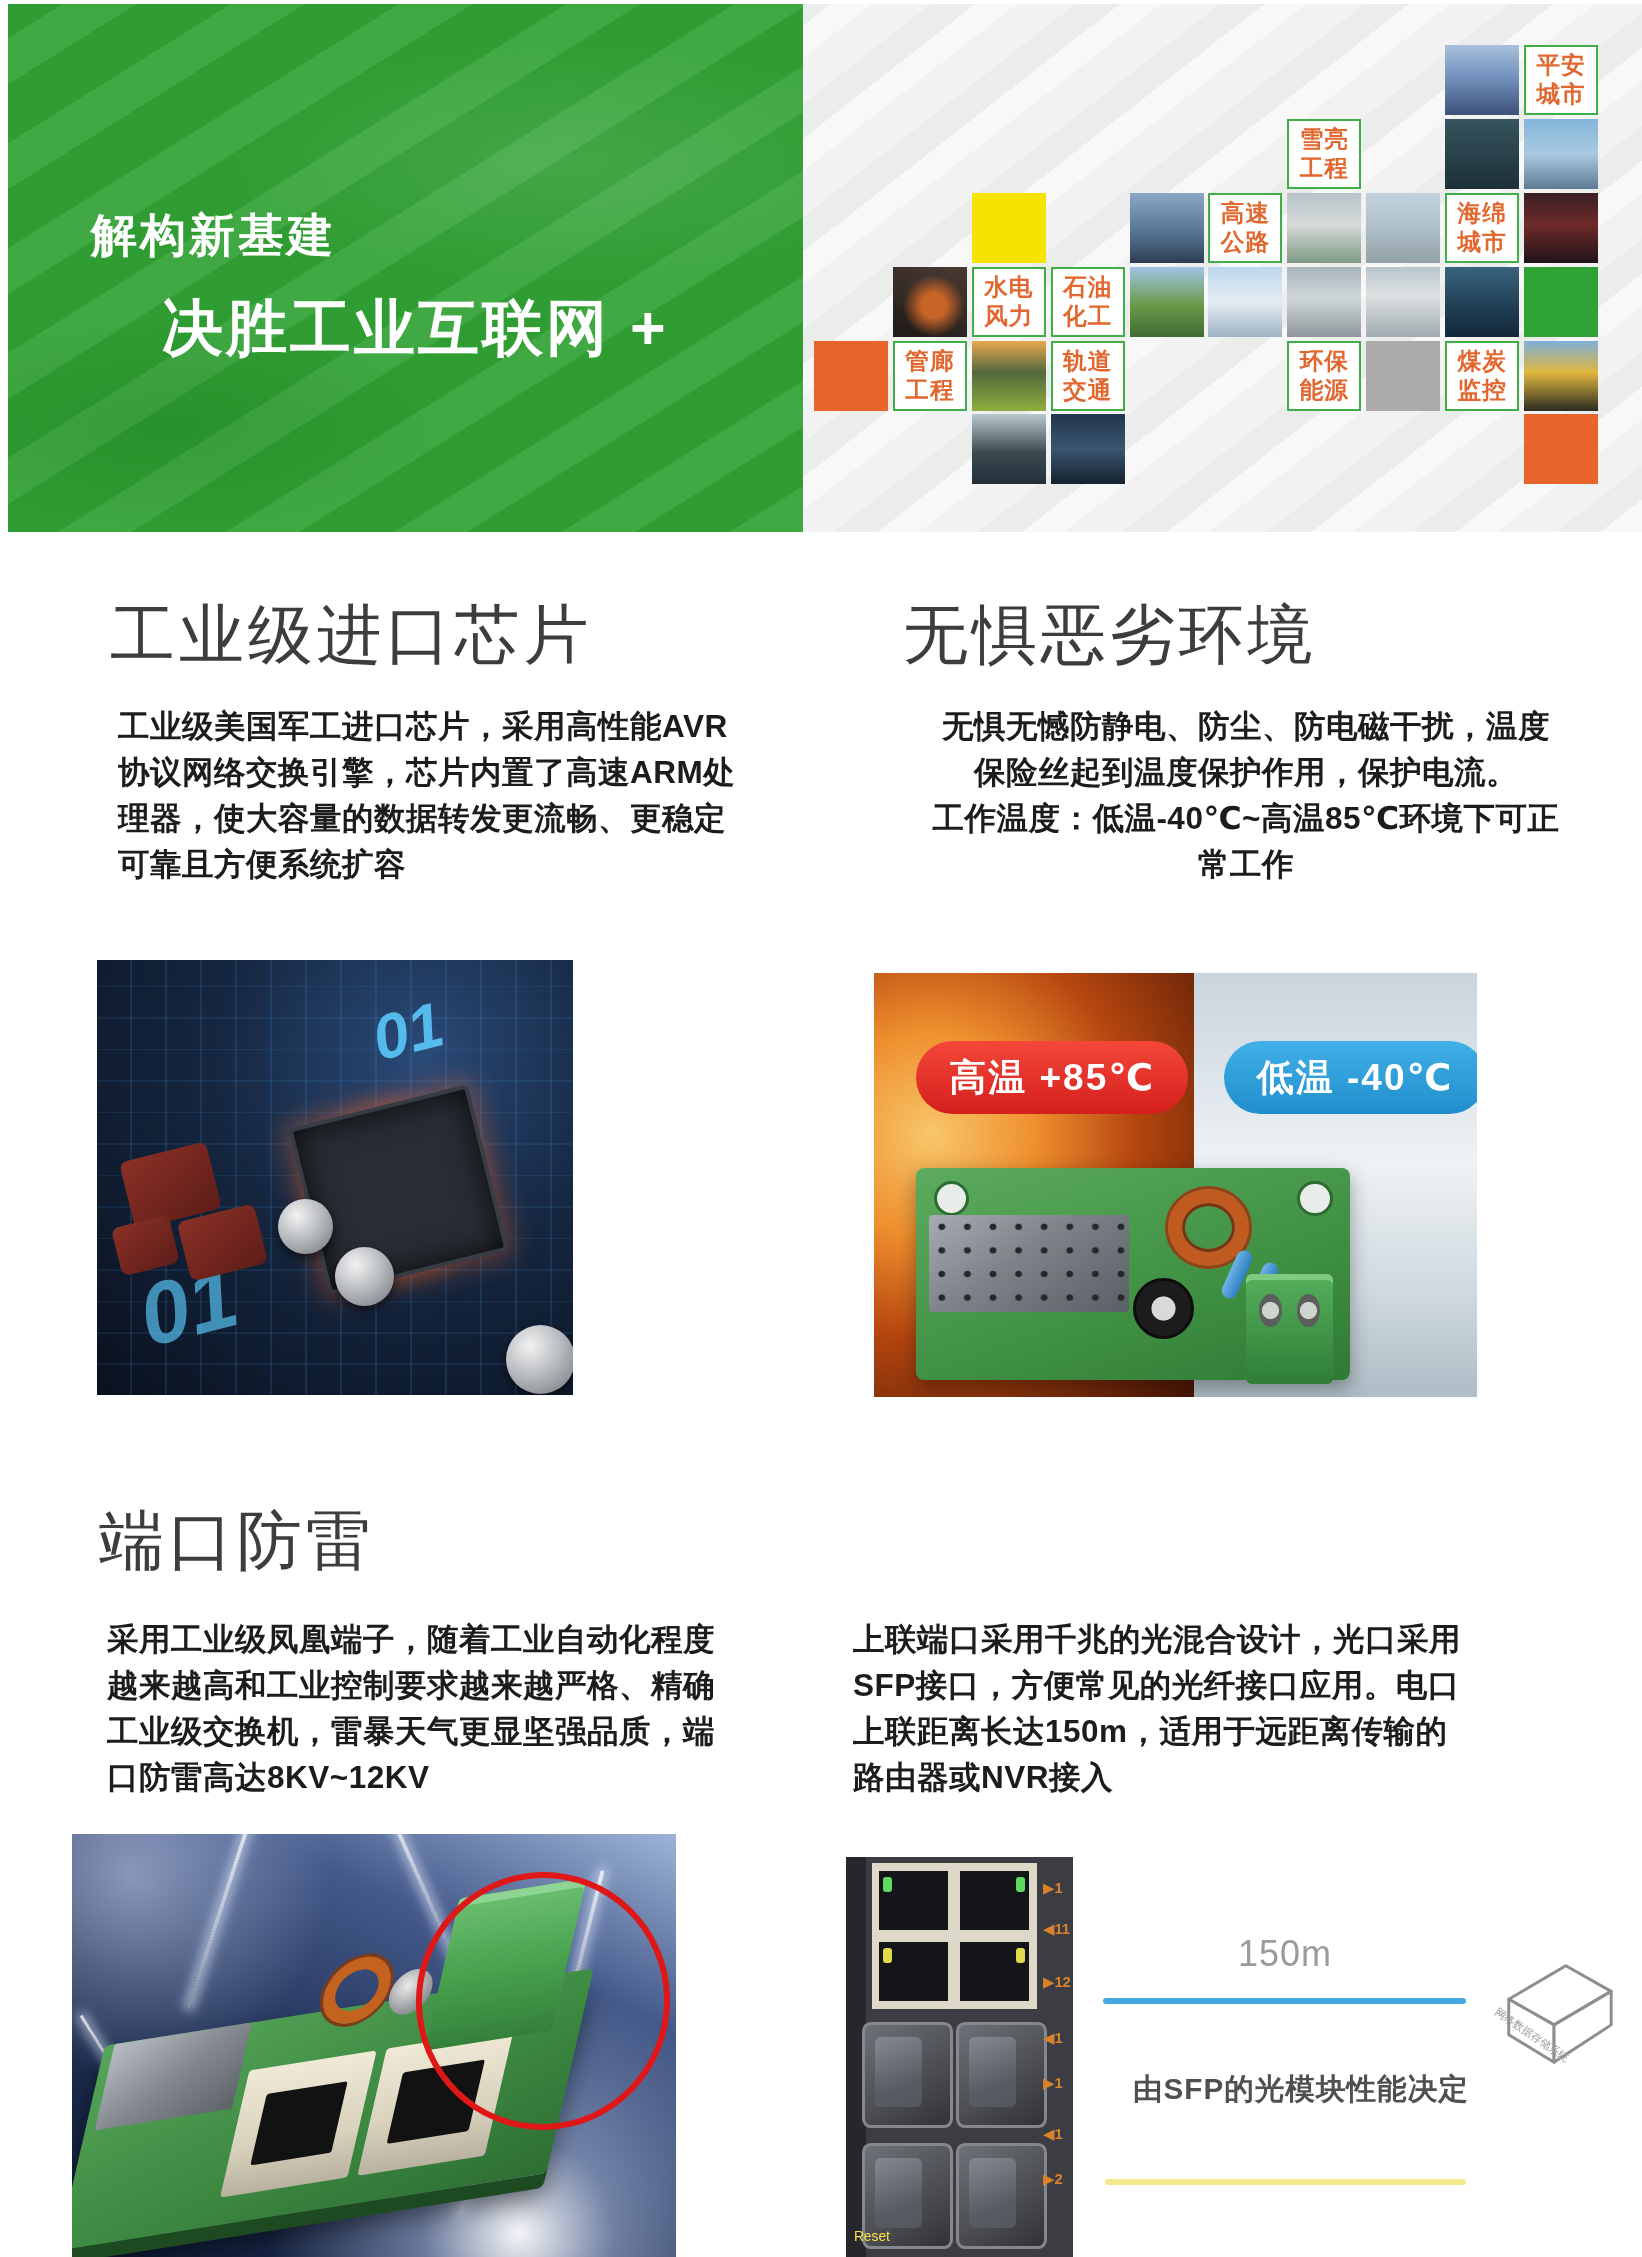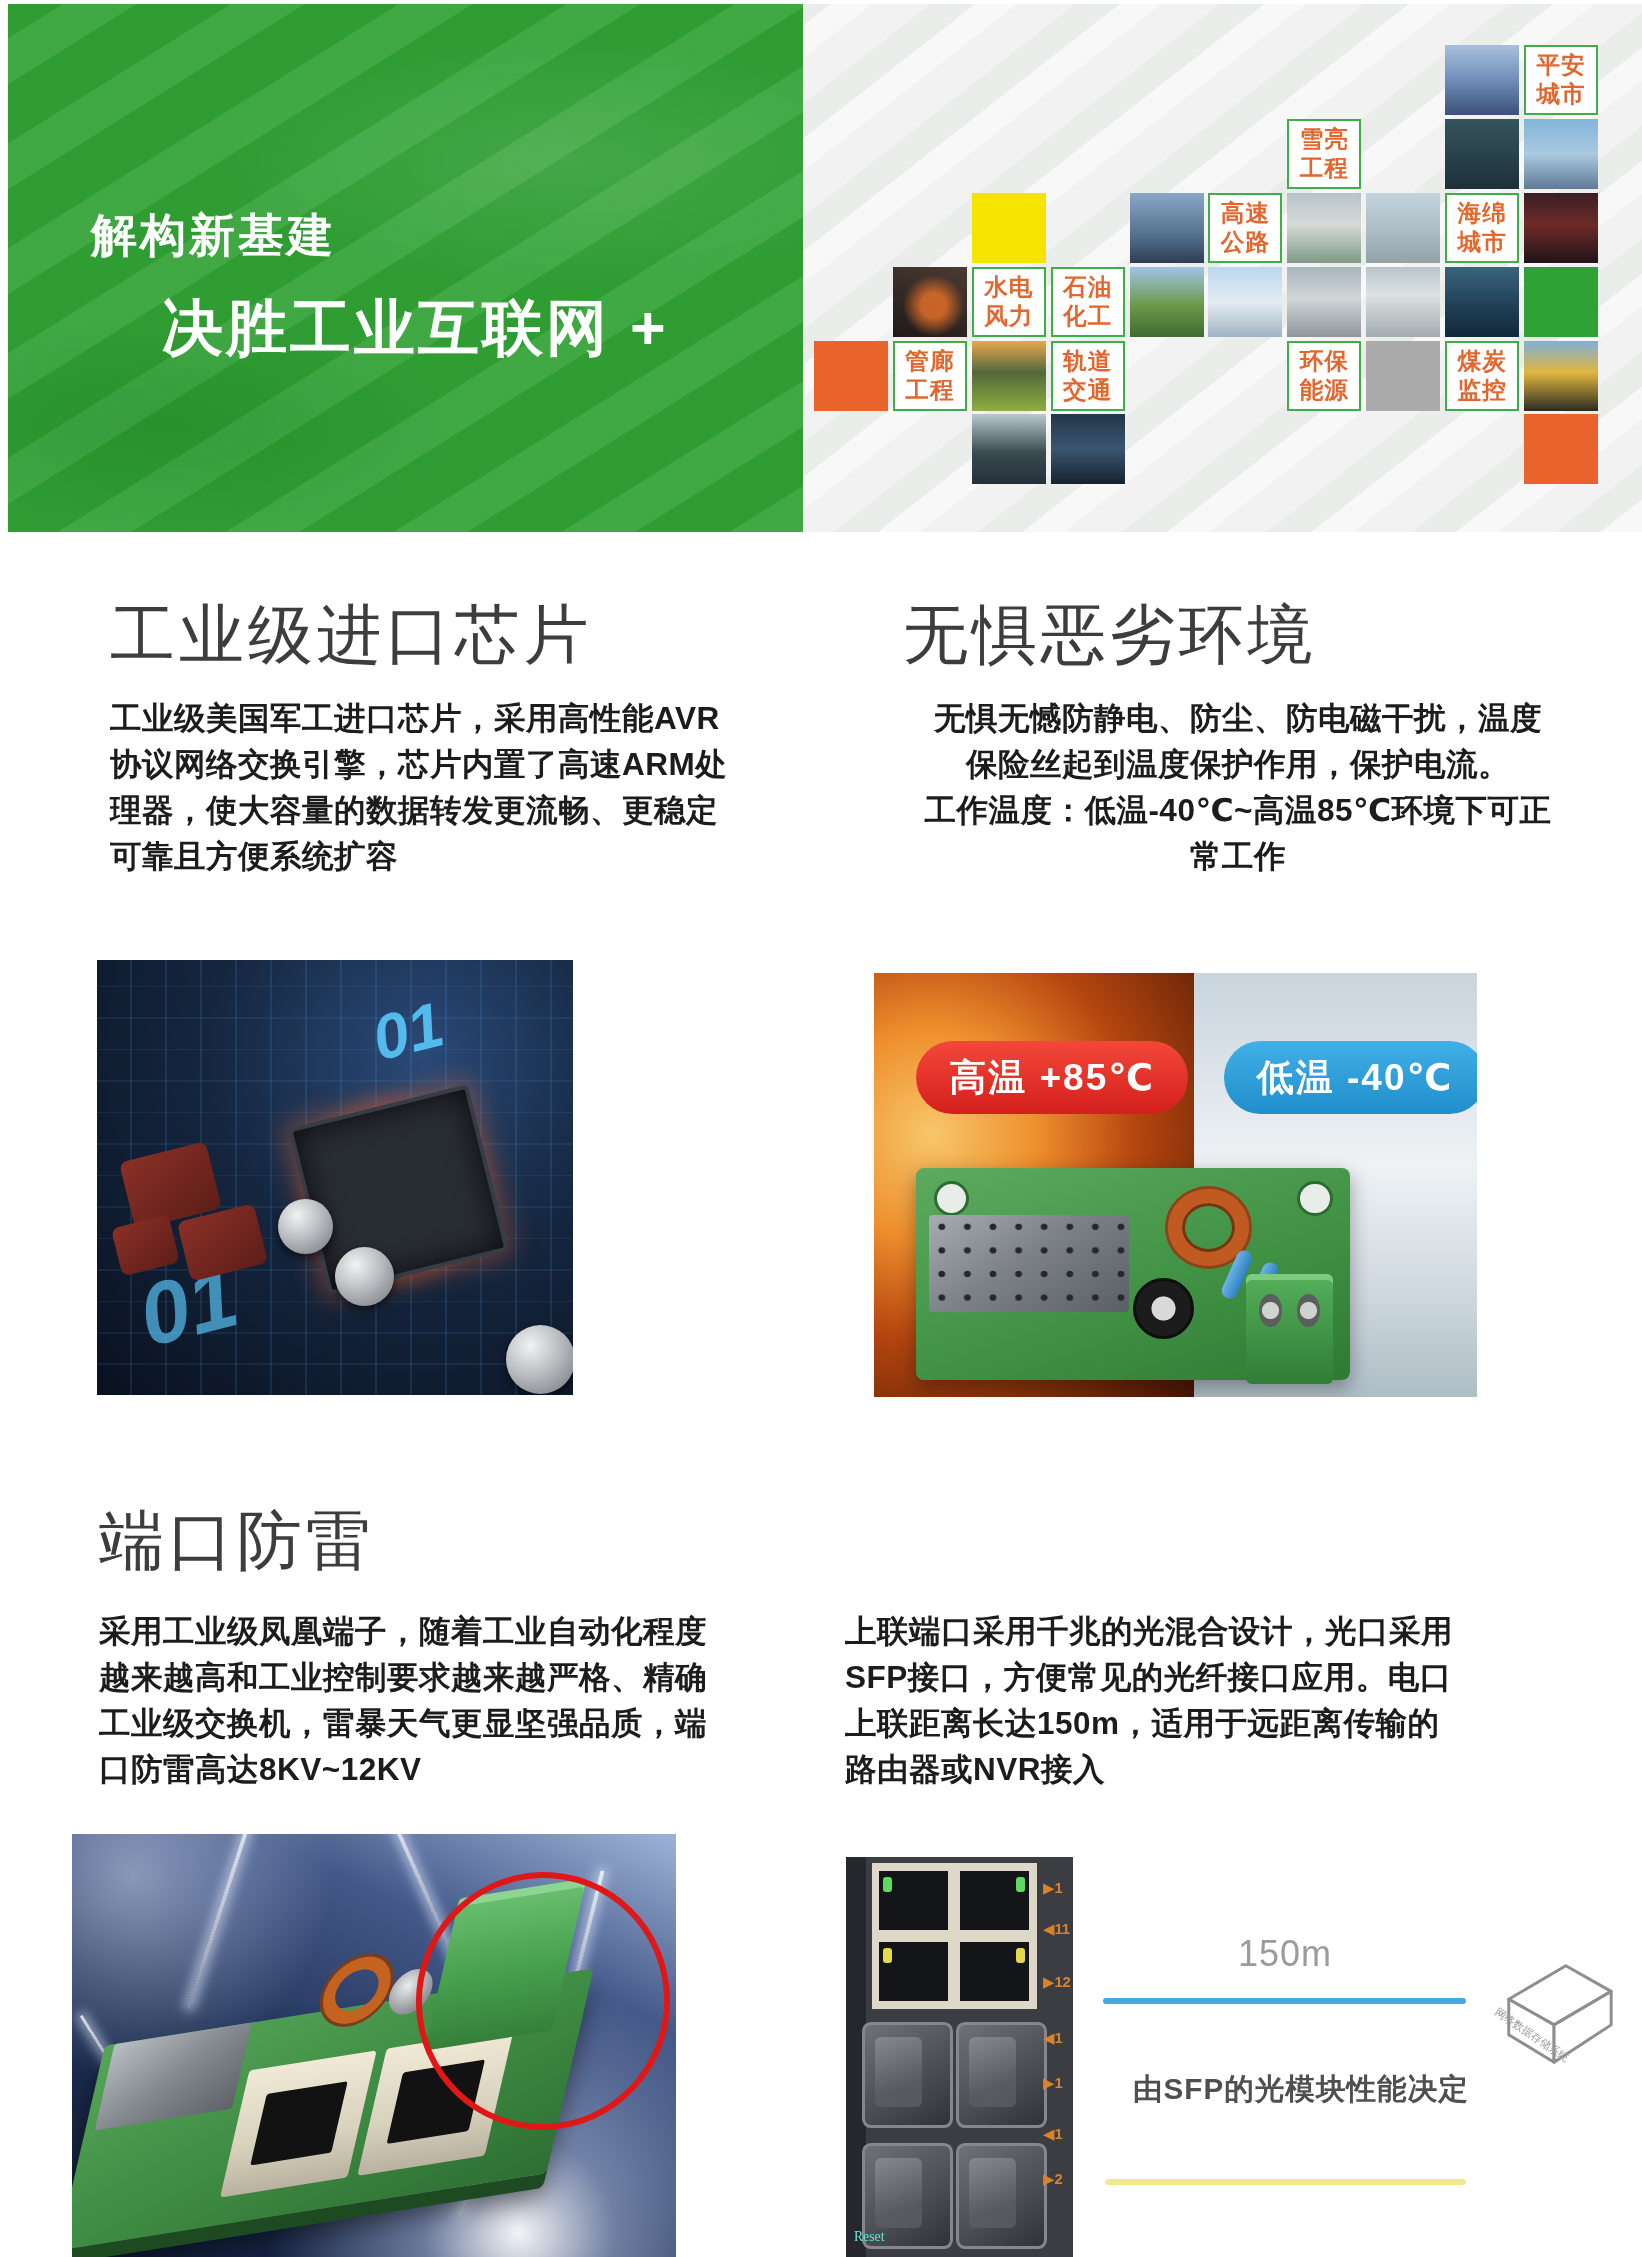--- a/index.html
+++ b/index.html
@@ -47,21 +47,21 @@
   .tone-hwycams{background:linear-gradient(180deg,#a9b6bd 0%,#cfd6d8 45%,#8f979c 100%);}
   .tone-highway2{background:linear-gradient(180deg,#b9c5cc 0%,#dde2e2 40%,#a2abb0 100%);}
   .tone-tunnel{background:linear-gradient(180deg,#39647d 0%,#1f3d52 60%,#13283a 100%);}
   .tone-lake{background:linear-gradient(180deg,#e8a84f 0%,#53683c 45%,#8fae3f 100%);}
   .tone-drill{background:linear-gradient(180deg,#7fb0d8 0%,#e0b63f 45%,#2b2b22 100%);}
   .tone-monitorwall{background:linear-gradient(180deg,#b9c9cf 0%,#3a4a50 55%,#23303a 100%);}
   .tone-desks{background:linear-gradient(180deg,#23364a 0%,#3a5570 50%,#16222e 100%);}
 
   
   .feature-title{position:absolute;margin:0;font-size:65px;font-weight:400;color:#3d3d3d;letter-spacing:3.9px;white-space:nowrap;}
-  .feature-body{position:absolute;margin:0;font-size:31.5px;line-height:46px;font-weight:700;color:#1c1c1c;
+  .feature-body{position:absolute;margin:8px;font-size:31.5px;line-height:46px;font-weight:700;color:#1c1c1c;
     white-space:pre-line;width:670px;letter-spacing:0.5px;}
   #t-chip{left:110px;top:591px;} #b-chip{left:110px;top:695px;}
   #t-env{left:903px;top:591px;}  #b-env{left:903px;top:695px;text-align:center;}
   #t-surge{left:99px;top:1497px;} #b-surge{left:99px;top:1608px;}
   #t-fiber{left:837px;top:1497px;} #b-fiber{left:845px;top:1608px;}
 
   
   .fig{position:absolute;overflow:hidden;}
   #fig-chip{left:97px;top:960px;width:476px;height:435px;
     background:
@@ -150,21 +150,21 @@
   .porthole:before{content:"";position:absolute;left:3.9px;top:5.9px;width:8.9px;height:15.8px;border-radius:3px;background:#5fd95f;}
   .porthole:nth-child(2):before{left:auto;right:3.9px;}
   .porthole:nth-child(3):before{background:#e3d94c;}
   .porthole:nth-child(4):before{left:auto;right:3.9px;background:#e3d94c;}
   .sfpcage{position:absolute;width:85px;height:100px;border-radius:8.9px;border:3px solid #85878d;
     background:linear-gradient(145deg,#6f7178 0%,#4a4c52 60%,#303238 100%);}
   .sfpcage:after{content:"";position:absolute;left:12%;top:12%;width:55%;height:70%;border-radius:5.9px;background:linear-gradient(160deg,#8d9097 0%,#5a5d63 70%);opacity:.8;}
   .sc1{left:15.8px;top:165px;} .sc2{left:110px;top:165px;}
   .sc3{left:15.8px;top:286px;} .sc4{left:110px;top:286px;}
   .pmarker{position:absolute;left:197px;color:#d9822b;font-size:14.8px;font-weight:700;white-space:nowrap;width:29.6px;overflow:hidden;}
-  .reset{position:absolute;left:7.9px;top:372px;color:#5eead4;font-size:13.8px;font-family:Liberation Serif, serif;}
+  .reset{position:absolute;left:7.9px;top:372px;color:#fde047;font-size:13.8px;}
 
   .dist-label{position:absolute;left:1103px;top:1933px;width:364px;text-align:center;
     font-size:36px;color:#9b9b9b;letter-spacing:1px;}
   .line-blue{position:absolute;left:1103px;top:1998px;width:363px;height:5.9px;border-radius:3px;background:#44a9e0;}
   .sfp-note{position:absolute;left:1133px;top:2069px;font-size:29.6px;font-weight:700;color:#4f4f4f;letter-spacing:1px;}
   .line-yellow{position:absolute;left:1105px;top:2179px;width:361px;height:5.9px;border-radius:3px;background:#f1e98c;}
   .nvr-box{position:absolute;left:1493px;top:1952px;width:128px;height:128px;}
 </style>
 </head>
 <body>

